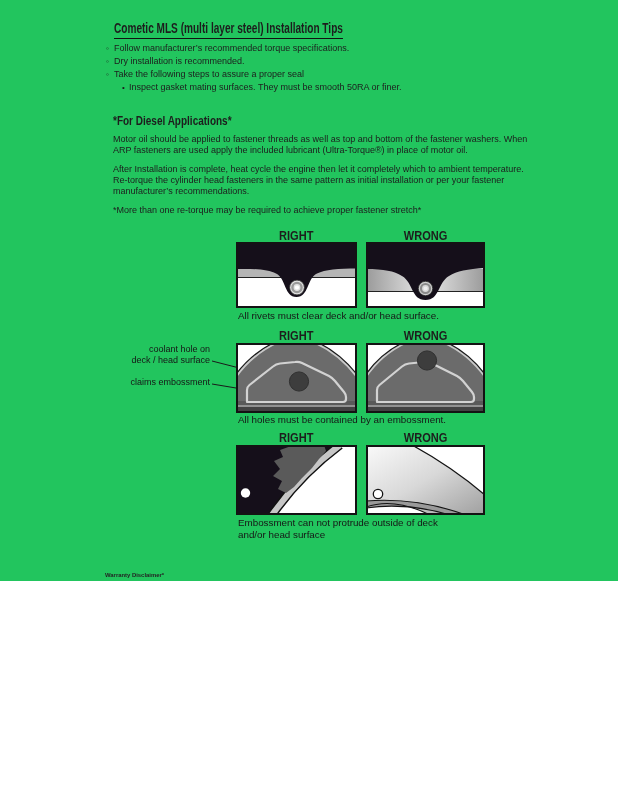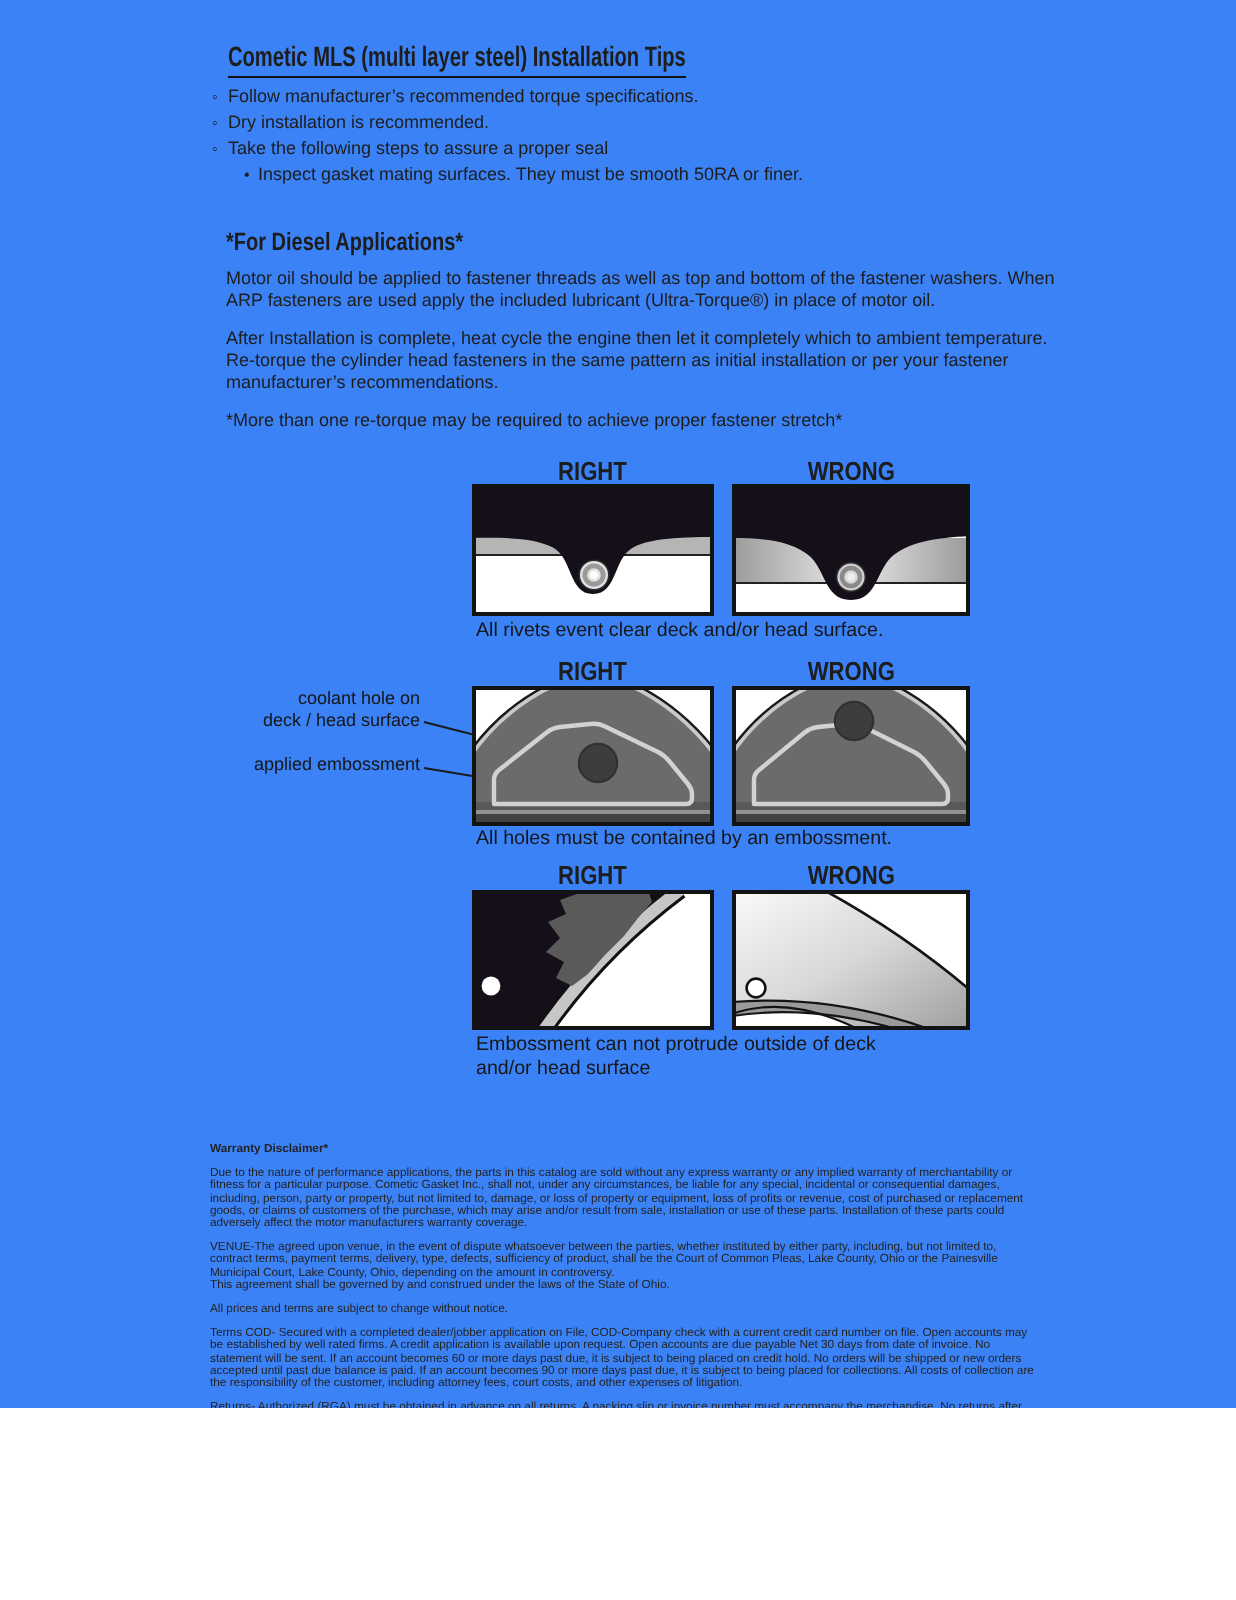--- a/index.html
+++ b/index.html
@@ -1,16 +1,16 @@
 <!DOCTYPE html>
 <html style="--diagram_black: #150f1a; --deck_gray: #b5b5b5; --body_gray: #6b6b6b; --hole_gray: #3d3d3d; --emboss_line: #d2d2d2; --patch_gray: #5a5a5a; --band_gray: #c6c6c6; --ink: #1d1d1d;"><head>
 <meta charset="utf-8">
 <style>
   html,body{margin:0;padding:0;background:#fff;}
-  .page{position:relative;width:618px;height:704px;background:#3b82f6;overflow:hidden;
+  .page{position:relative;width:618px;height:581px;background:#22c55e;overflow:hidden;
         font-family:"Liberation Sans","DejaVu Sans",sans-serif;color:#1d1d1d;}
   .abs{position:absolute;}
 
   
   .title{left:114px;top:20px;font-size:14px;font-weight:bold;white-space:nowrap;}
   .title span{display:inline-block;transform:scaleX(.72);transform-origin:left center;
               border-bottom:1.6px solid #111;padding-bottom:2px;}
 
   
   .tips{left:106px;top:42px;width:440px;font-size:9px;line-height:13px;}
@@ -98,27 +98,27 @@
     <line x1="0" y1="49.5" x2="119" y2="49.5" stroke="#222" stroke-width="1"></line>
     <path class="blk" d="M0,0 H119 V26 C101,27 91,29 83,34 C71.5,40.5 74,58 59.5,58 C45,58 47.5,40.5 36,34 C28,29 18,27 0,27 Z"></path>
     <g>
       <circle cx="59.5" cy="46.5" r="7.2" fill="#cfcfcf" stroke="#2a2a2a" stroke-width="0.8"></circle>
       <circle cx="59.5" cy="46.5" r="4.5" fill="#d8d8d8" stroke="#8a8a8a" stroke-width="2.2"></circle>
       <circle cx="59.5" cy="46.5" r="2" fill="#eeeeee"></circle>
     </g>
     <rect class="box-border" x="1" y="1" width="117" height="64"></rect>
   </svg>
 
-  <div class="abs cap" style="top:310px;">All rivets event clear deck and/or head surface.</div>
+  <div class="abs cap" style="top:310px;">All rivets must clear deck and/or head surface.</div>
 
   <div class="abs anno" style="top:344px;">
     <div>coolant hole on</div>
     <div>deck / head surface</div>
   </div>
-  <div class="abs anno" style="top:377px;">applied embossment</div>
+  <div class="abs anno" style="top:377px;">claims embossment</div>
 
   <svg class="abs" style="left:208px;top:352px;pointer-events:none;" width="110" height="46" viewBox="0 0 110 46">
     <line x1="4" y1="9" x2="82" y2="29" stroke="#1a1a1a" stroke-width="1"></line>
     <line x1="4" y1="32" x2="52" y2="40" stroke="#1a1a1a" stroke-width="1"></line>
   </svg>
 
   <div class="abs fig-h" style="left:236px;top:329px;"><span>RIGHT</span></div>
   <div class="abs fig-h" style="left:366px;top:329px;width:119px;"><span>WRONG</span></div>
 
   <svg class="abs" style="left:236px;top:343px;" width="121" height="70" viewBox="0 0 121 70">

